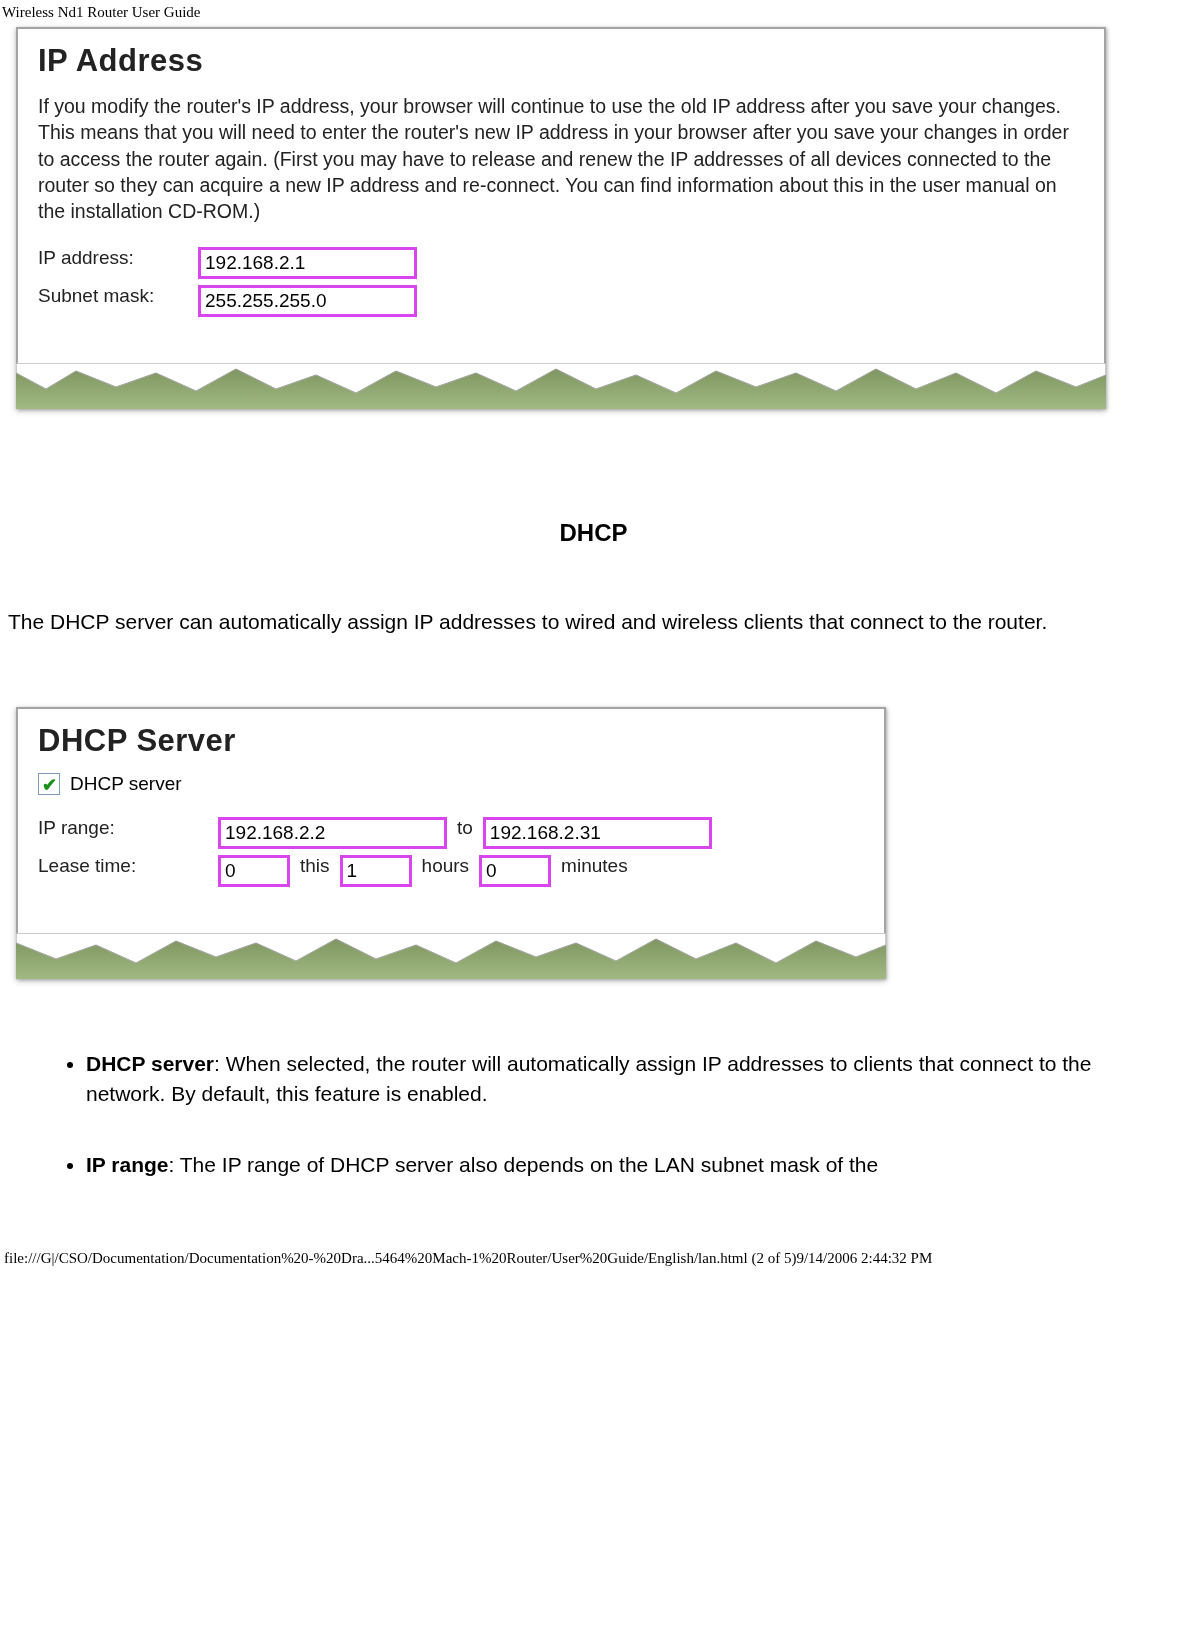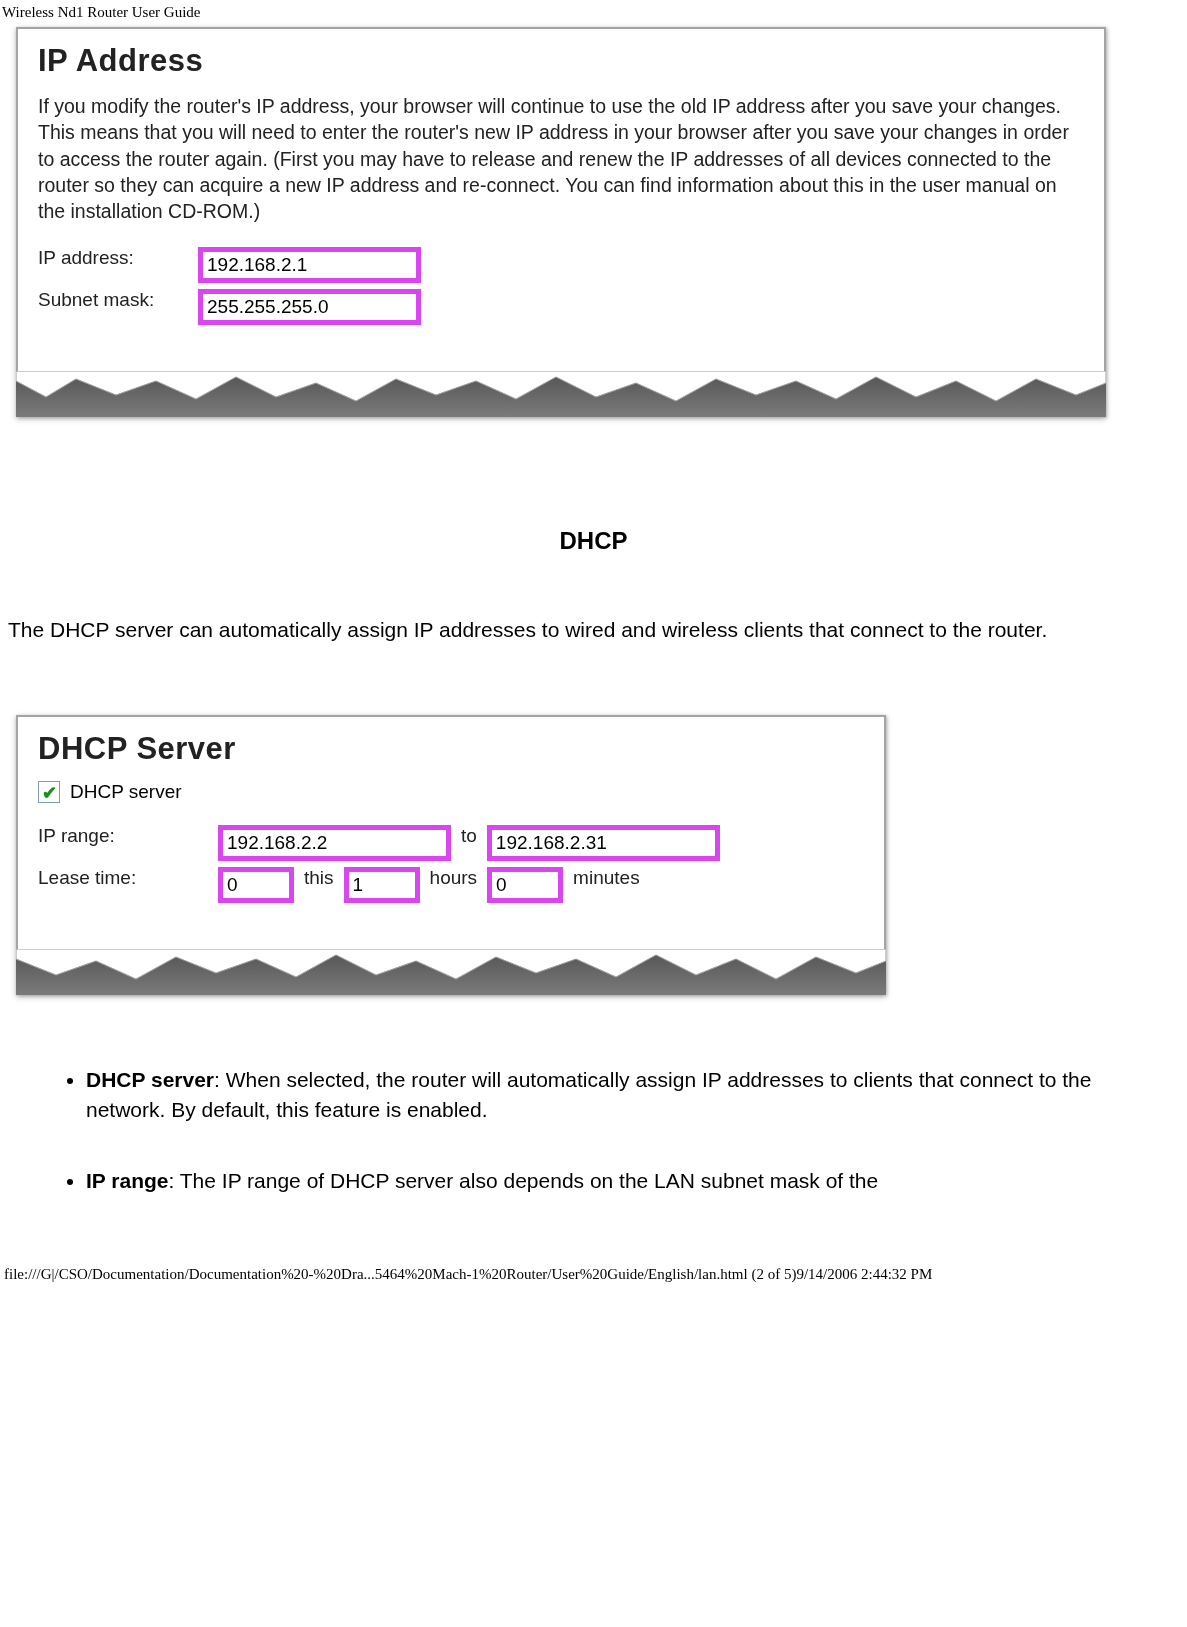--- a/index.html
+++ b/index.html
@@ -17,21 +17,21 @@
   }
   .content {
     padding: 0 8px;
   }
 
   
   .panel-wrap {
     position: relative;
     margin: 6px 0 0 8px;
     box-shadow: 0 2px 6px rgba(0,0,0,0.25), 1px 1px 3px rgba(0,0,0,0.2);
-    background: #000000;
+    background: #4d7c0f;
   }
   .panel-ip { width: 1090px; }
   .panel-dhcp { width: 870px; }
 
   .panel-inner {
     border: 2px solid #a4a4a4;
     border-bottom: none;
     padding: 14px 20px 40px 20px;
     background: #ffffff;
   }
@@ -61,21 +61,21 @@
     color: #222;
   }
   .form-label {
     width: 160px;
   }
   .form-label-narrow {
     width: 180px;
   }
 
   .txt {
-    border: 5px solid #d946ef;
+    border: 3px solid #d946ef;
     background: #fff;
     height: 24px;
     font-size: 19px;
     padding: 1px 4px;
     font-family: Verdana, Geneva, sans-serif;
     color: #000;
   }
   .w-ip { width: 205px; }
   .w-range { width: 215px; }
   .w-small { width: 58px; }

